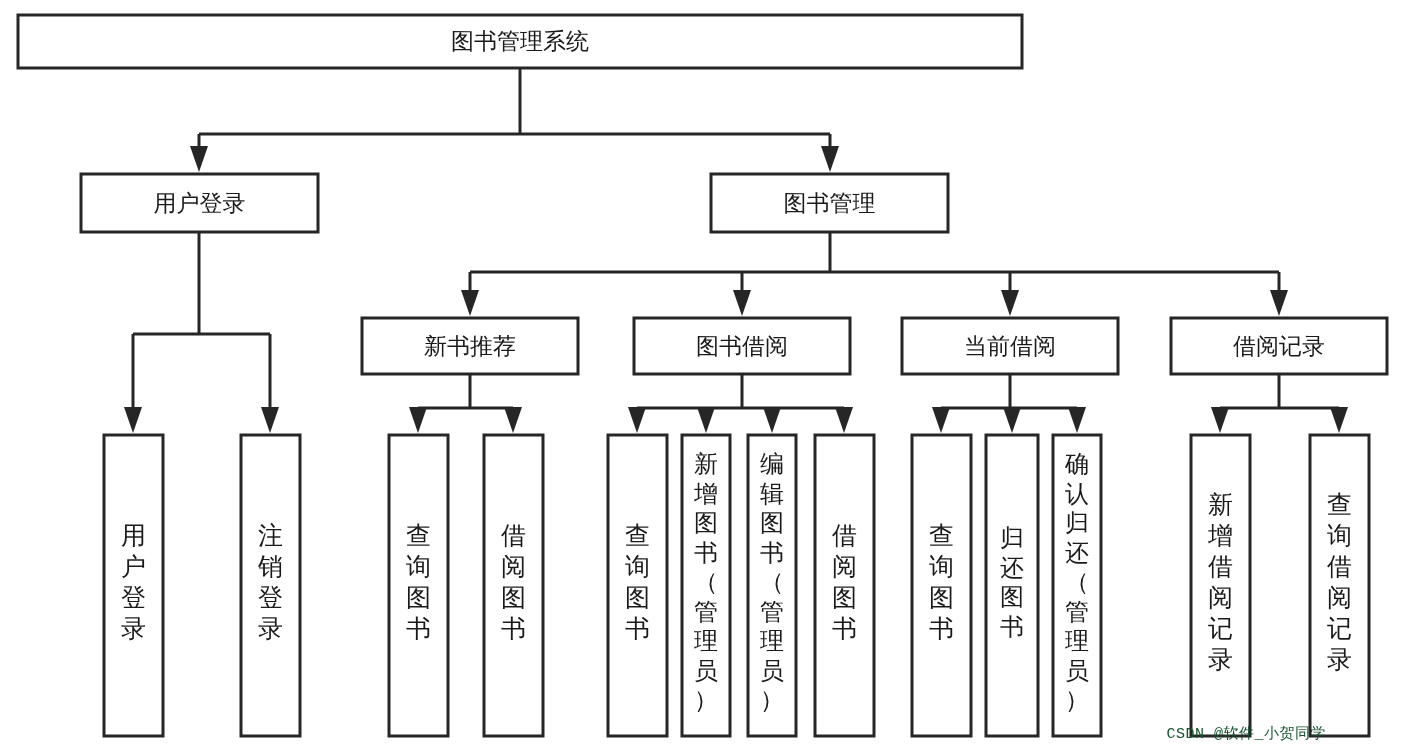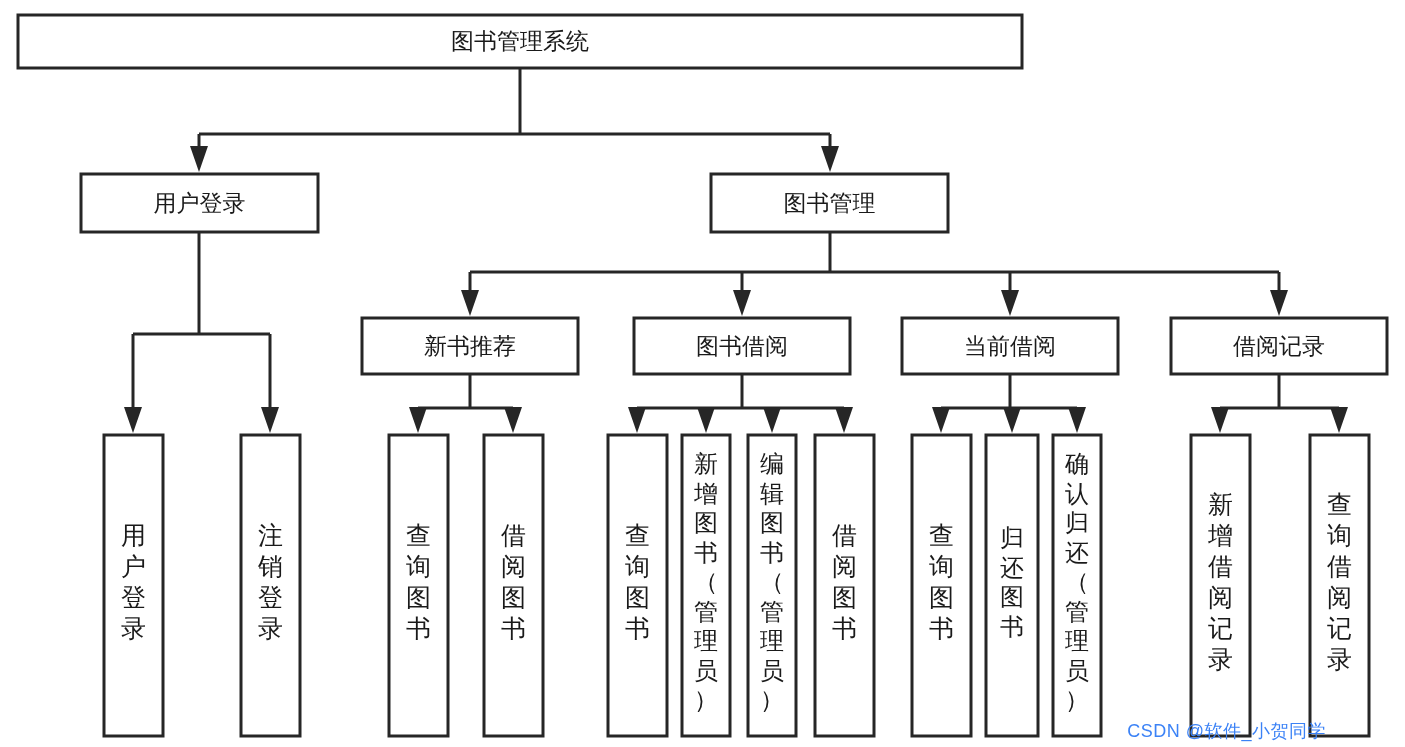--- a/index.html
+++ b/index.html
@@ -57,23 +57,23 @@
     font-size: 25px;
     text-anchor: middle;
   }
   .node-label-v.narrow {
     font-size: 24px;
   }
   .watermark-text {
     position: absolute;
     right: 8px;
     bottom: 4px;
-    font-family: Liberation Sans, sans-serif;
-    font-size: 18px;
-    color: #3b82f6;
+    font-family: Liberation Mono, monospace;
+    font-size: 15px;
+    color: #14532d;
     letter-spacing: 0.5px;
     white-space: nowrap;
     user-select: none;
   }
 </style>
 </head>
 <body>
 
 <div id="diagram-root">
   <svg class="tree-canvas" id="tree-canvas" viewBox="0 0 1405 747" xmlns="http://www.w3.org/2000/svg">

